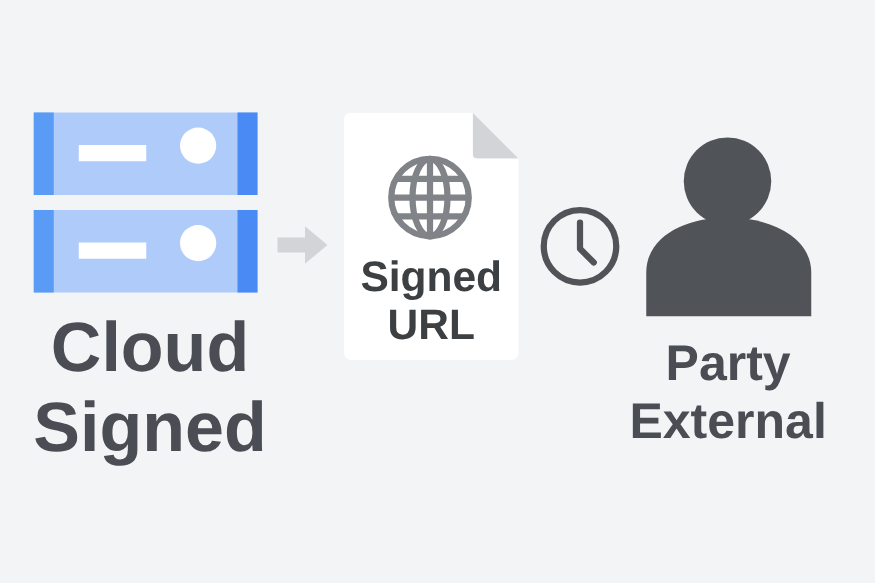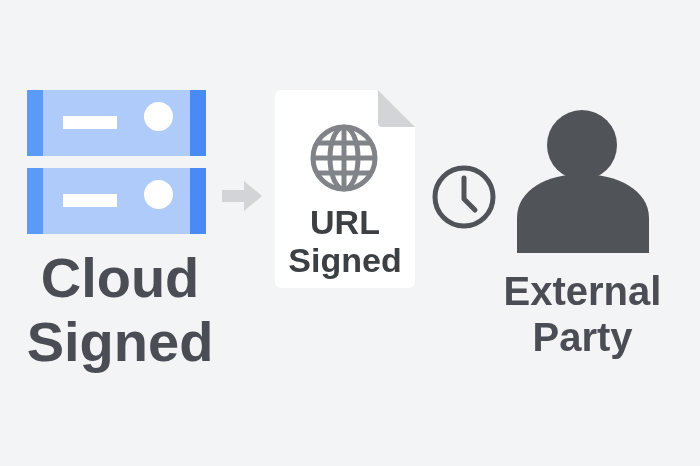--- a/index.html
+++ b/index.html
@@ -52,32 +52,32 @@
     <g fill="none" stroke="#808387" stroke-width="5">
       <circle cx="35" cy="35" r="31"></circle>
       <ellipse cx="35" cy="35" rx="14" ry="31"></ellipse>
       <line x1="35" y1="4" x2="35" y2="66"></line>
       <line x1="4" y1="35" x2="66" y2="35"></line>
       <line x1="9" y1="20" x2="61" y2="20"></line>
       <line x1="9" y1="50" x2="61" y2="50"></line>
     </g>
   </svg>
   <div class="label" style="left:275px; top:203px; width:140px; font-size:34px; color:#3c4043; line-height:1.12;">
+    <div>Signed</div>
     <div>URL</div>
-    <div>Signed</div>
   </div>
 </div>
 
 <svg class="abs" style="left:431px; top:164px;" width="66" height="66" viewBox="0 0 66 66">
   <circle cx="33" cy="33" r="29" fill="none" stroke="#505458" stroke-width="5"></circle>
   <polyline points="33,14 33,35 44,46" fill="none" stroke="#505458" stroke-width="5" stroke-linecap="round" stroke-linejoin="round"></polyline>
 </svg>
 
 <div>
   <svg class="abs" style="left:515px; top:108px;" width="136" height="146" viewBox="0 0 136 146">
     <circle cx="67" cy="37" r="35" fill="#505458"></circle>
     <path d="M2,145 L2,110 C2,82 32,66 67,66 C102,66 134,82 134,110 L134,145 Z" fill="#505458"></path>
   </svg>
   <div class="label" style="left:490px; top:268px; width:185px; font-size:40px;">
+    <div>Party</div>
     <div>External</div>
-    <div>Party</div>
   </div>
 </div>
 
 </body></html>

